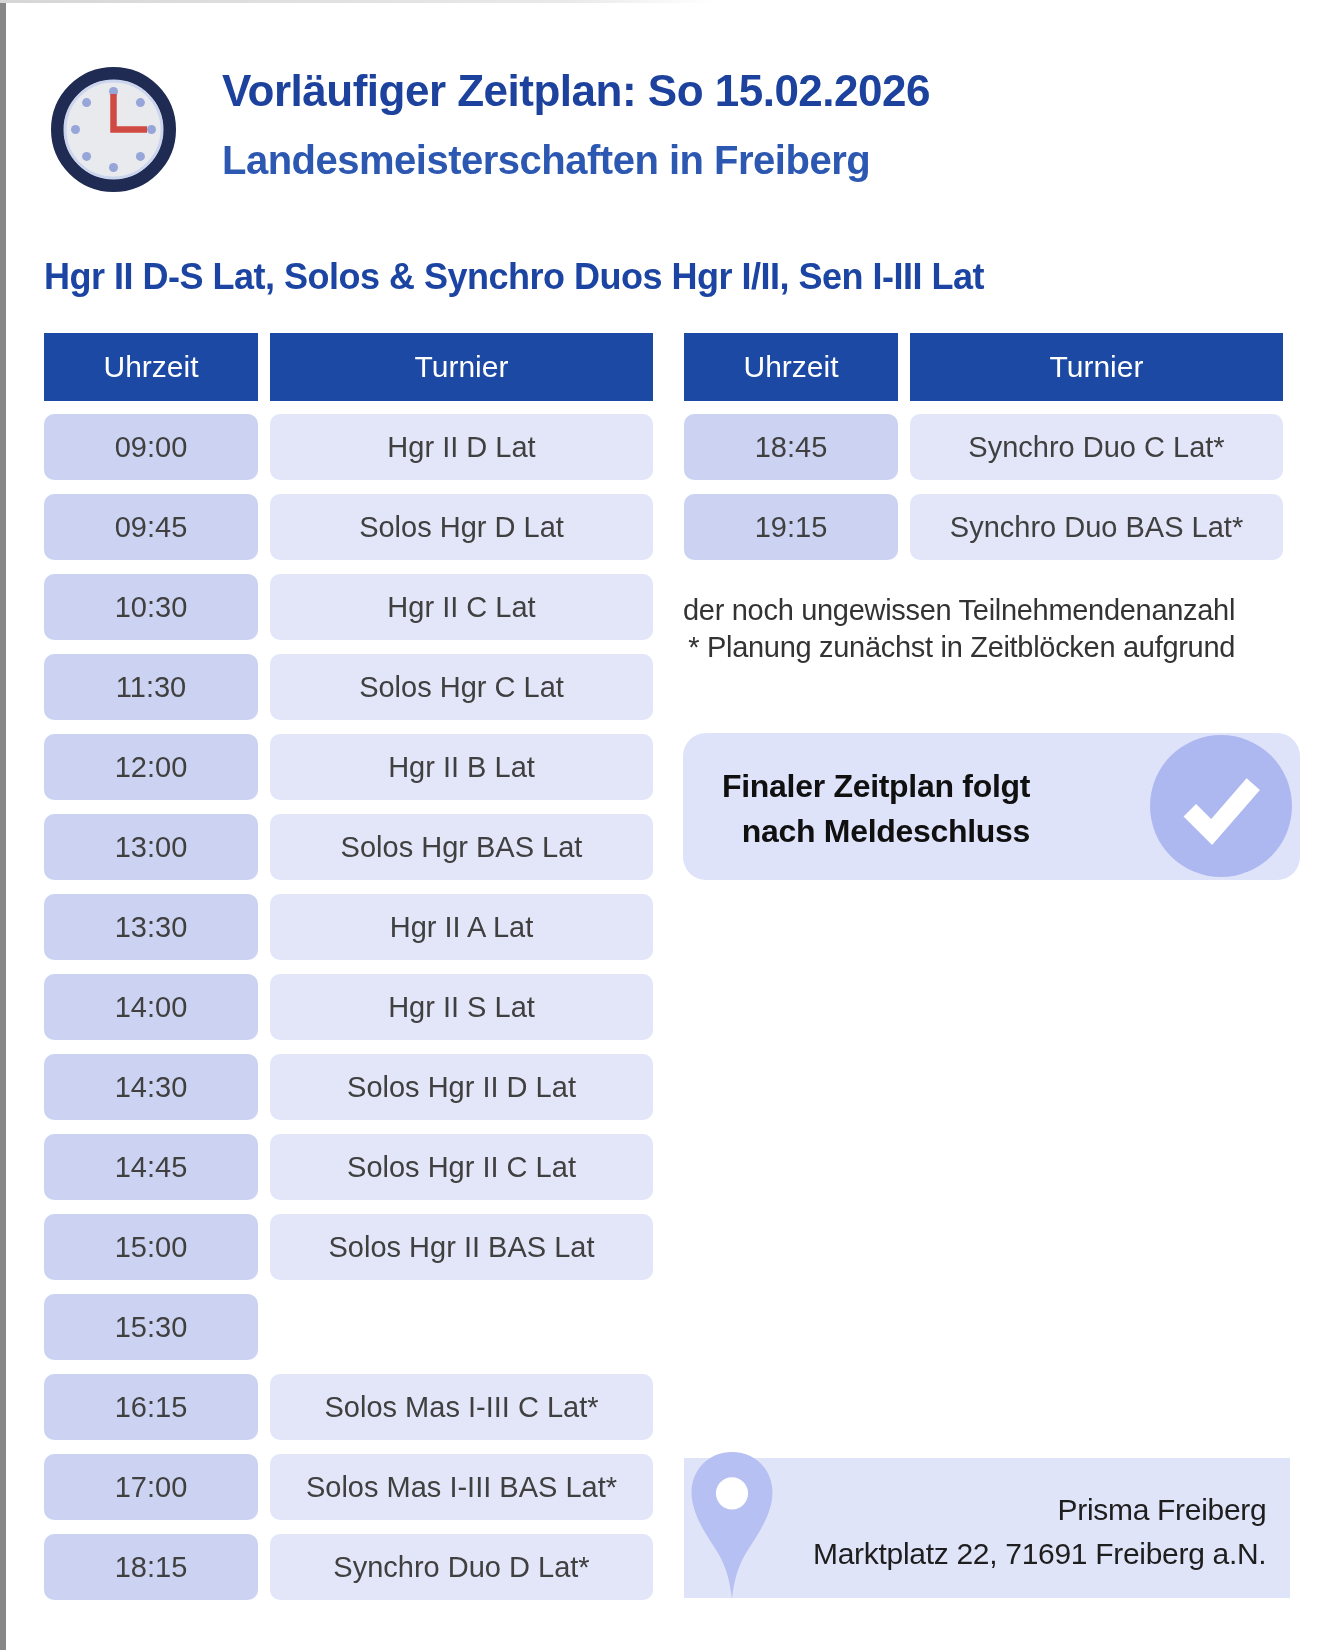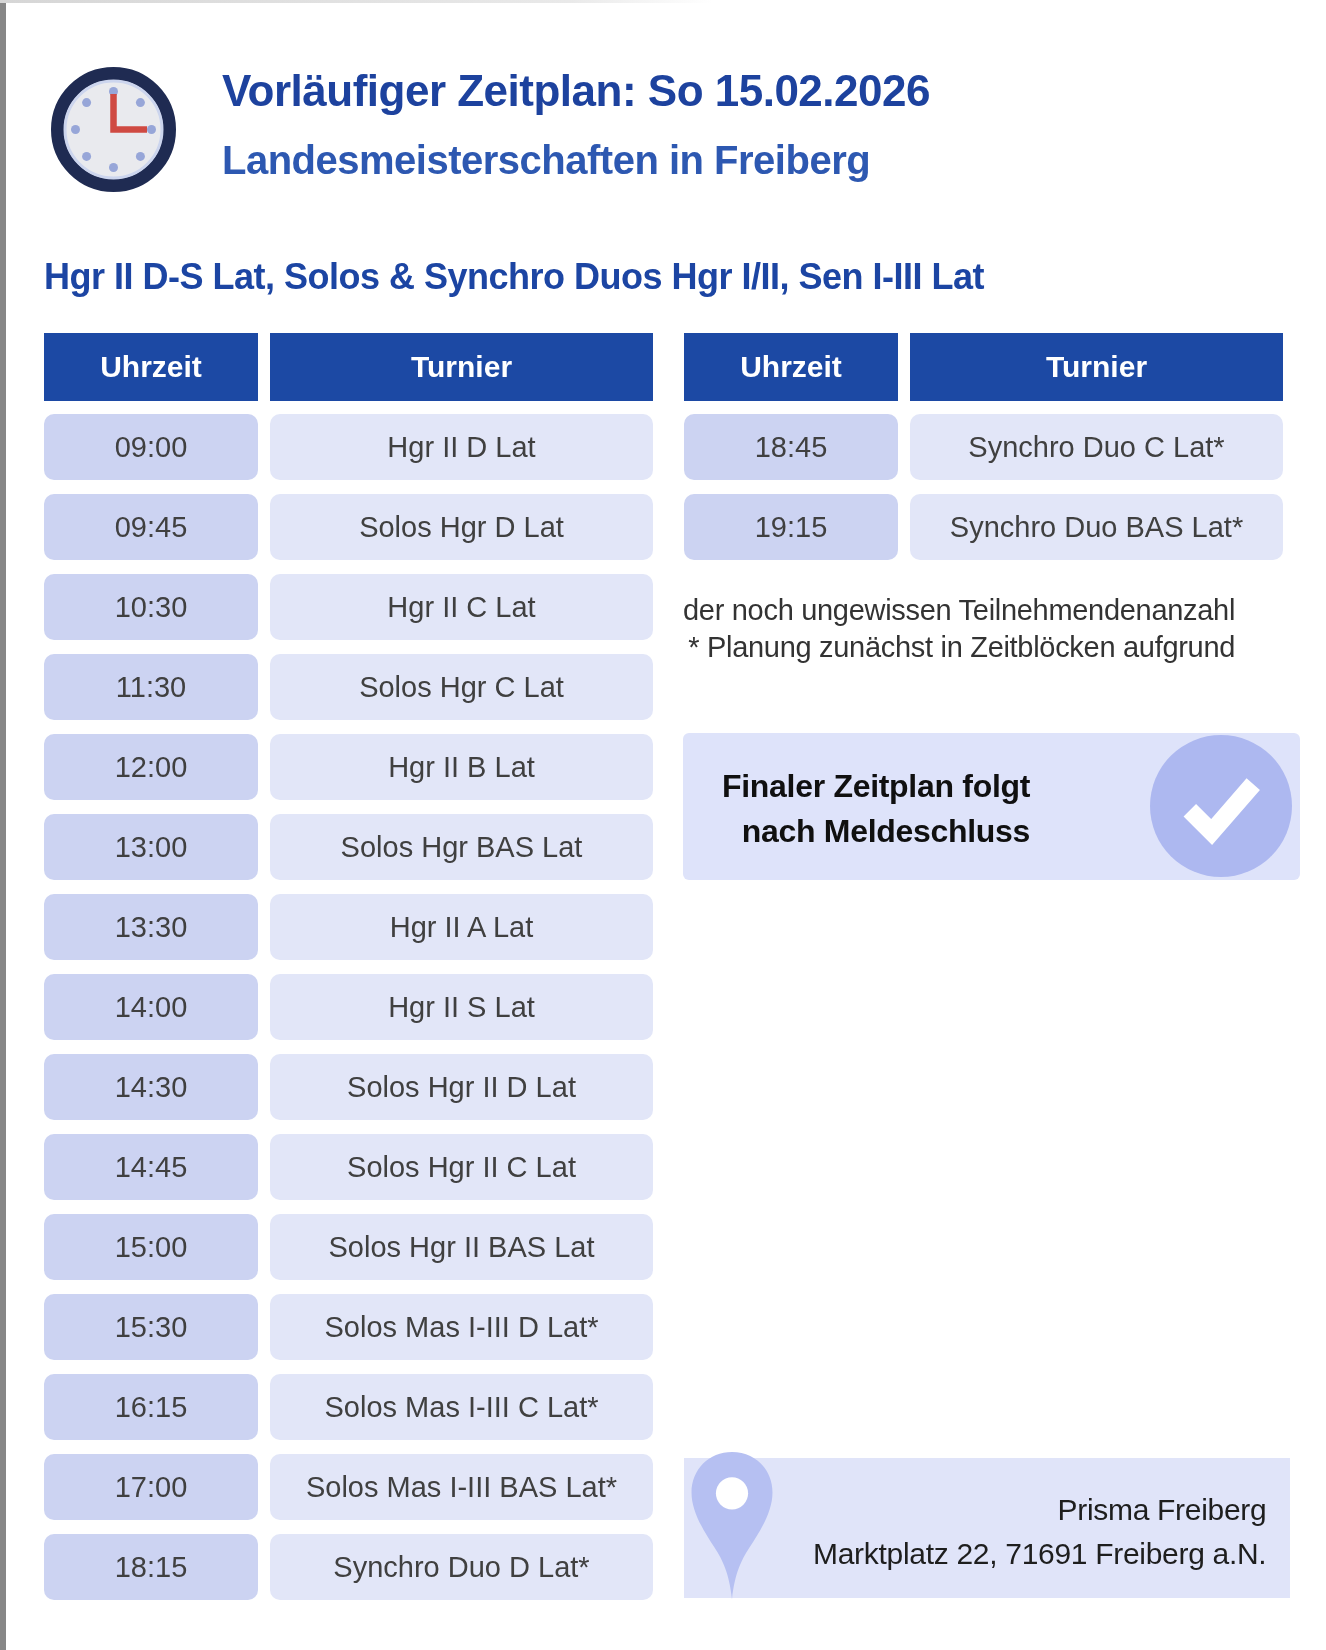--- a/index.html
+++ b/index.html
@@ -19,35 +19,35 @@
     color:#2d58b1;letter-spacing:-0.5px;white-space:nowrap;}
   .section-heading{position:absolute;left:44px;top:256px;font-size:36px;font-weight:bold;
     color:#1c45a3;letter-spacing:-0.5px;white-space:nowrap;}
 
   
   .table{position:absolute;top:333px;display:flex;flex-direction:column;}
   .table-left{left:44px;--event-w:383px;}
   .table-right{left:684px;--event-w:373px;}
   .t-header{display:flex;gap:12px;height:68px;margin-bottom:13px;}
   .t-row{display:flex;gap:12px;height:66px;margin-bottom:14px;}
-  .h-cell{background:#1c49a4;color:#ffffff;font-weight:bold;font-size:30px;
+  .h-cell{background:#1c49a4;color:#ffffff;font-weight:normal;font-size:30px;
     display:flex;align-items:center;justify-content:center;}
   .h-time{width:214px;}
   .h-event{width:var(--event-w);}
   .cell{display:flex;align-items:center;justify-content:center;font-size:29px;color:#404040;border-radius:10px;}
   .time-cell{width:214px;background:#ccd3f2;}
   .event-cell{width:var(--event-w);background:#e2e6f8;}
 
   
   .footnote{position:absolute;left:683px;top:592px;font-size:29px;line-height:37px;
     color:#333333;letter-spacing:-0.3px;}
 
   
   .callout{position:absolute;left:683px;top:733px;width:617px;height:147px;
-    background:#dee3fa;border-radius:6px;}
+    background:#dee3fa;border-radius:23px;}
   .callout-text{position:absolute;left:39px;top:31px;font-size:32px;font-weight:bold;
     line-height:45px;color:#101010;letter-spacing:-0.3px;}
   .callout-badge{position:absolute;right:8px;top:2px;width:142px;height:142px;
     border-radius:50%;background:#adb8f0;display:flex;align-items:center;justify-content:center;}
 
   
   .location-box{position:absolute;left:684px;top:1458px;width:606px;height:140px;
     background:#e0e4f9;}
   .pin{position:absolute;left:686px;top:1450px;width:92px;height:152px;}
   .location-text{position:absolute;left:813px;top:1488px;font-size:30px;line-height:44px;
@@ -126,21 +126,20 @@
       <div class="t-row">
         <div class="cell time-cell">14:45</div>
         <div class="cell event-cell">Solos Hgr II C Lat</div>
       </div>
       <div class="t-row">
         <div class="cell time-cell">15:00</div>
         <div class="cell event-cell">Solos Hgr II BAS Lat</div>
       </div>
       <div class="t-row">
         <div class="cell time-cell">15:30</div>
-        <div class="cell event-cell">Solos Mas I-III D Lat*</div>
       </div>
       <div class="t-row">
         <div class="cell time-cell">16:15</div>
         <div class="cell event-cell">Solos Mas I-III C Lat*</div>
       </div>
       <div class="t-row">
         <div class="cell time-cell">17:00</div>
         <div class="cell event-cell">Solos Mas I-III BAS Lat*</div>
       </div>
       <div class="t-row">

